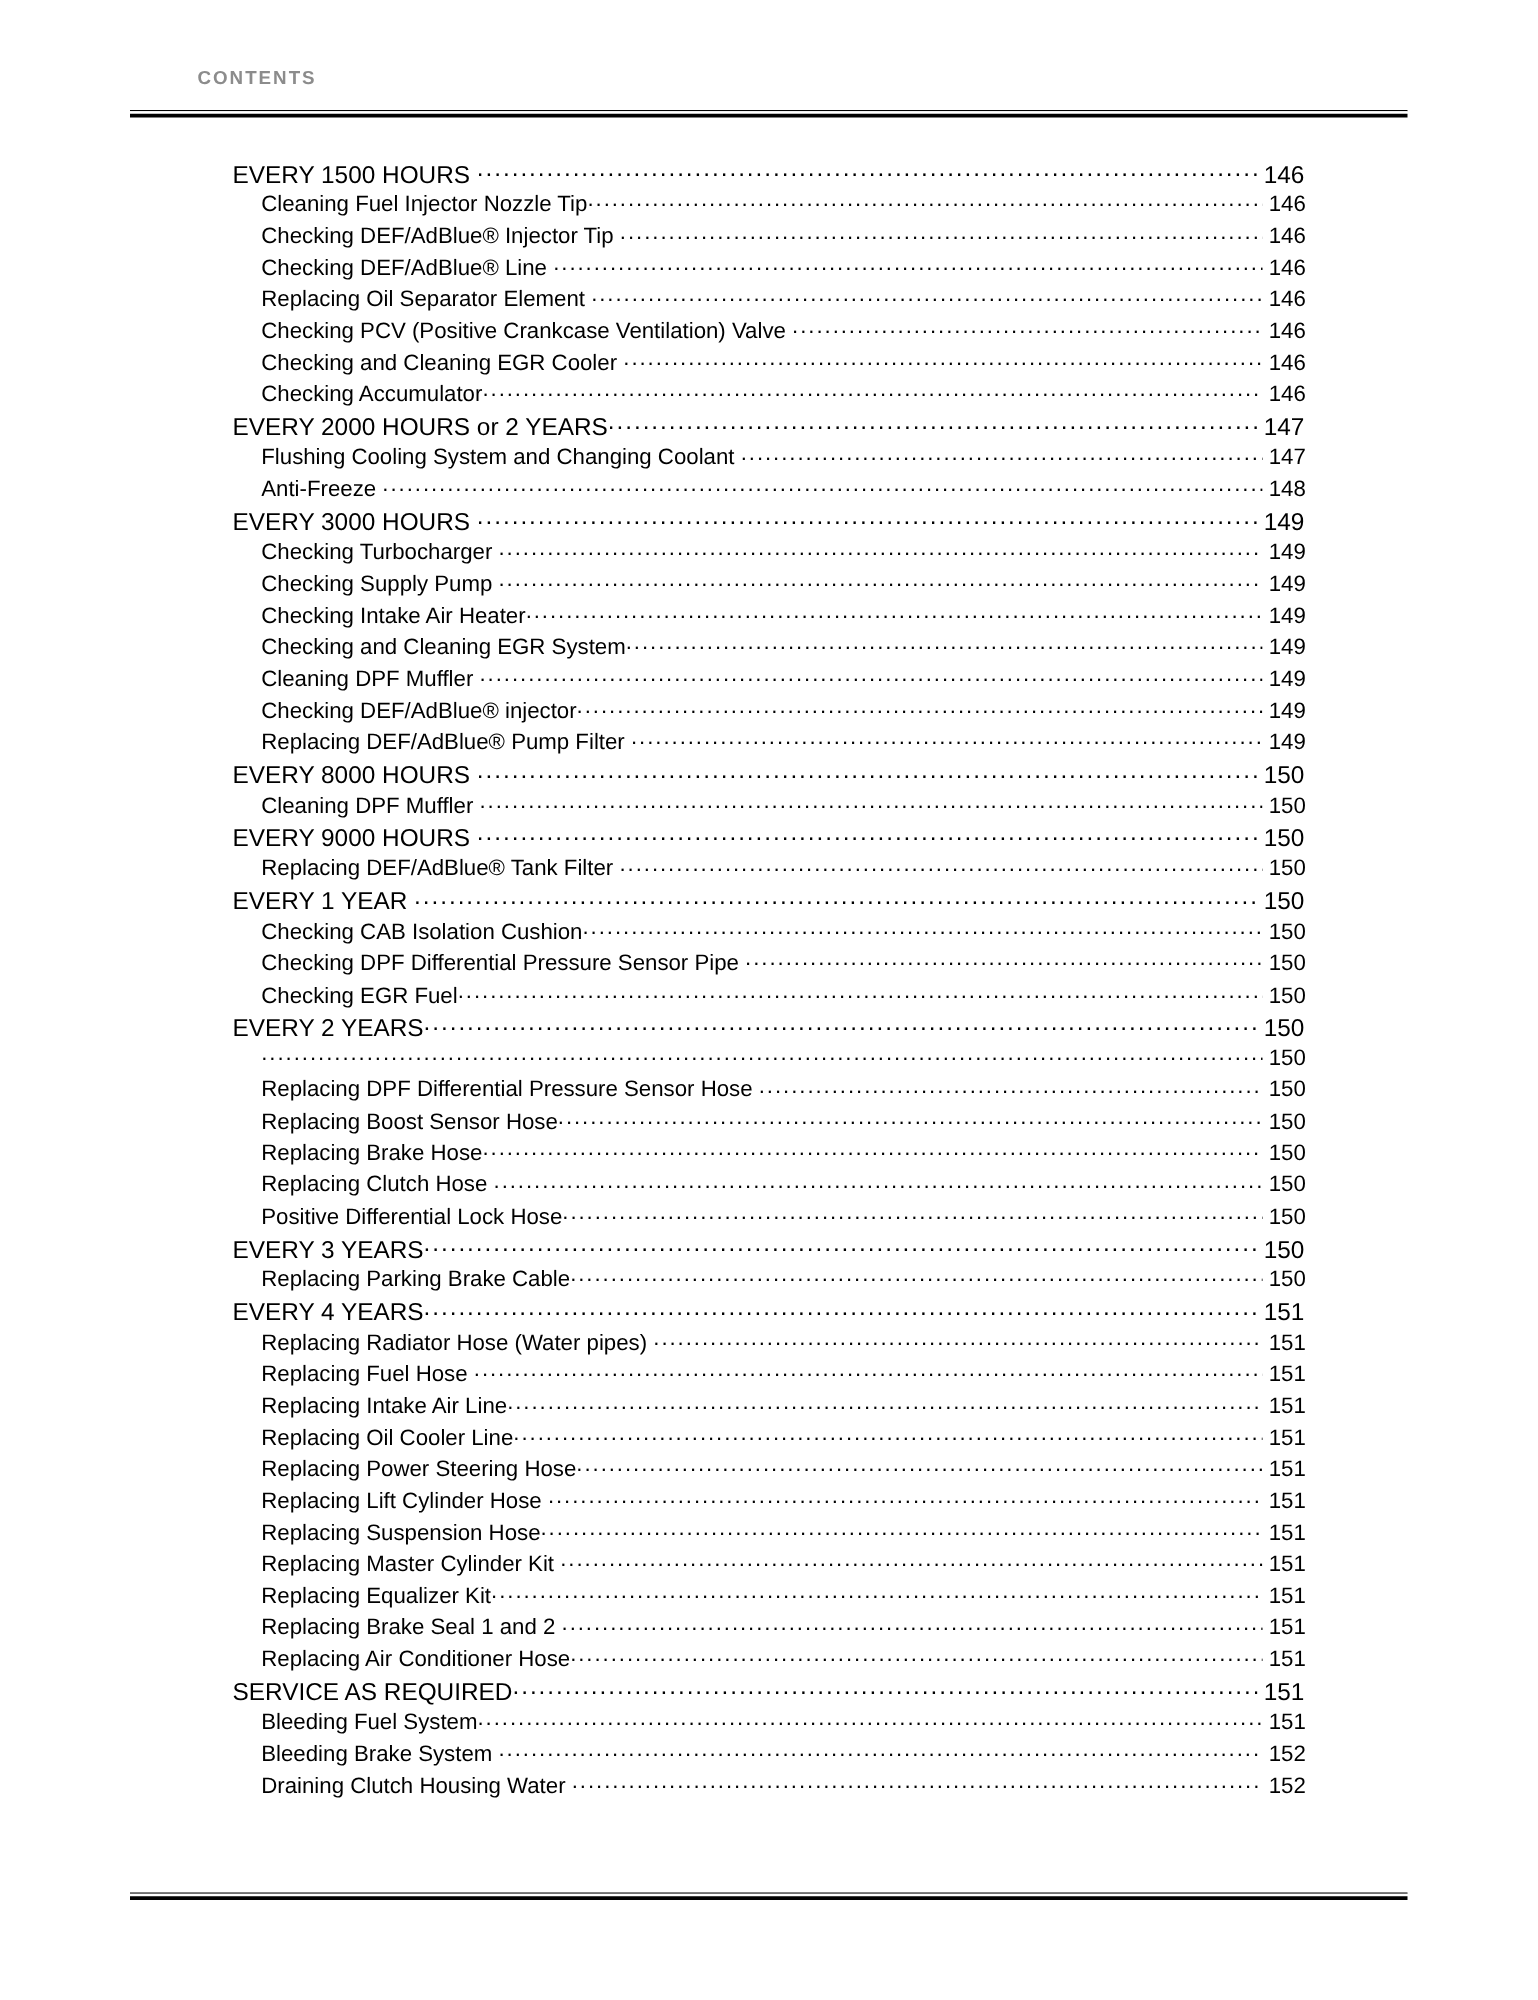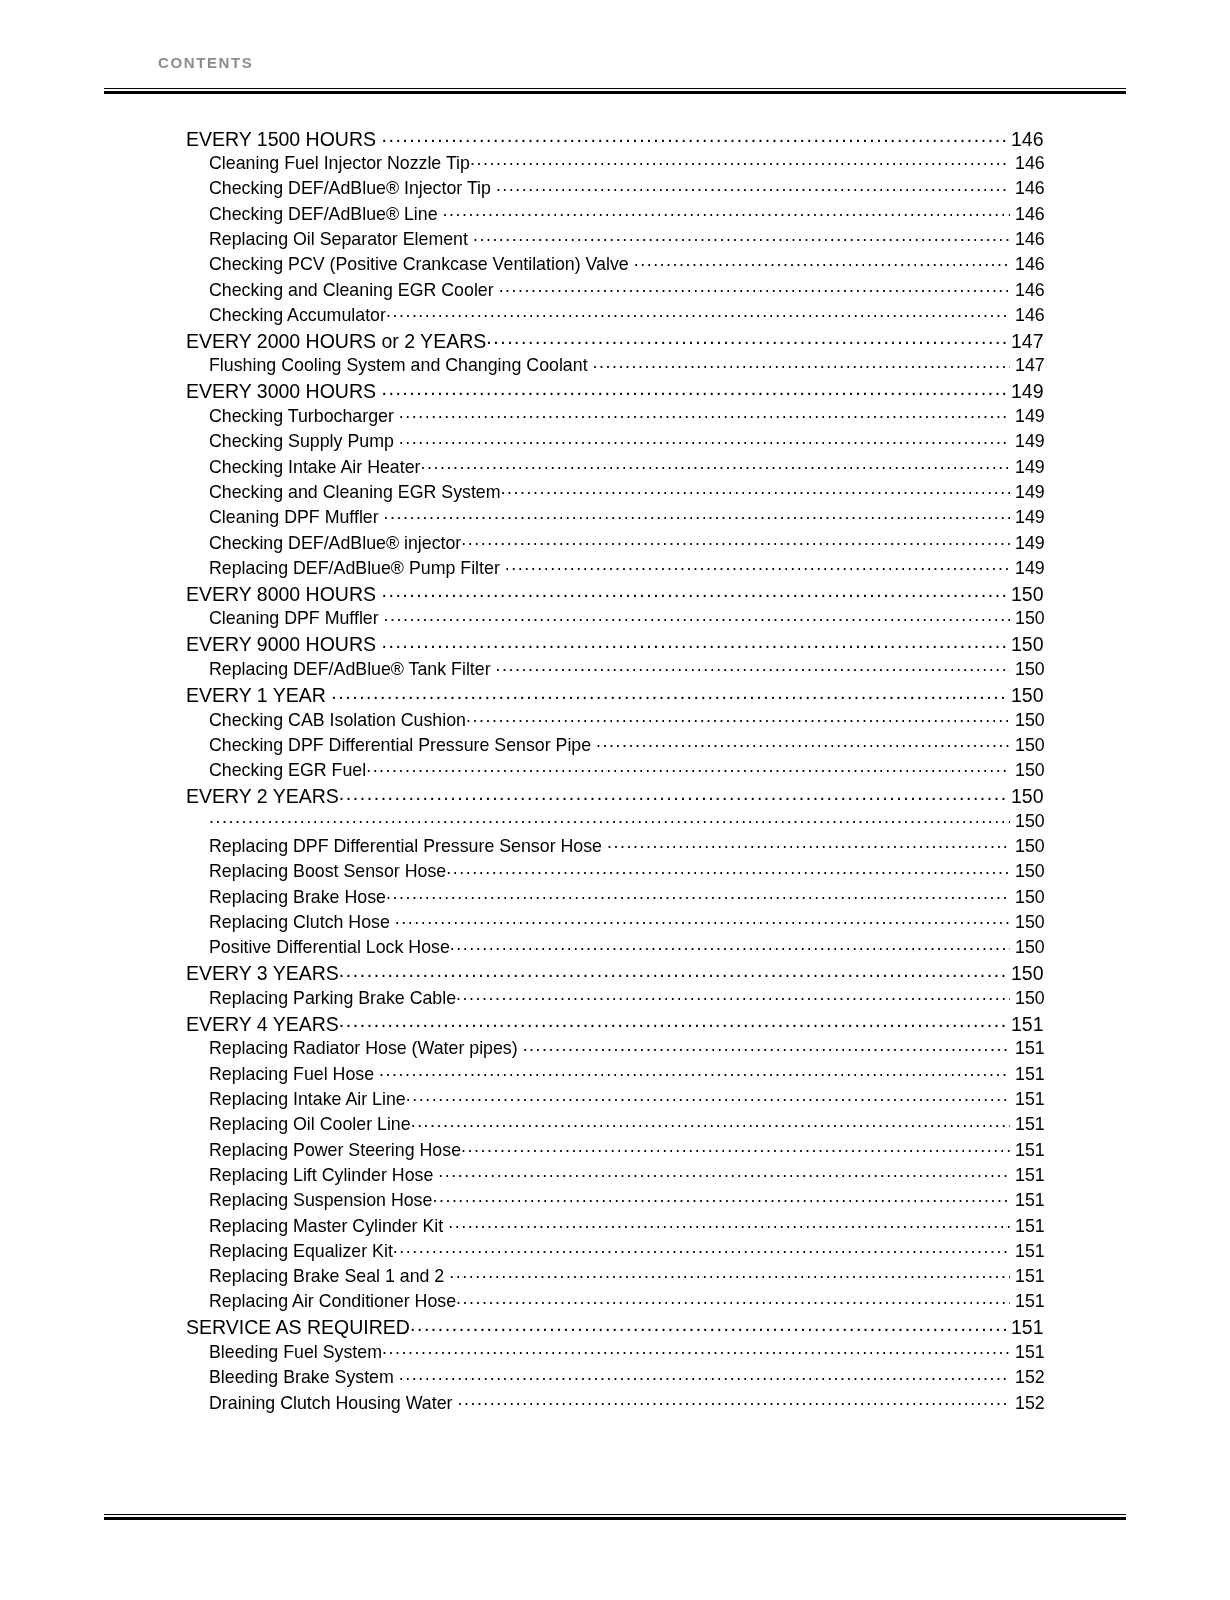--- a/index.html
+++ b/index.html
@@ -183,20 +183,25 @@
       <div class="toc-entry level-1">
         <span class="title">EVERY 2000 HOURS or 2 YEARS</span>
         <span class="leader"></span>
         <span class="pageno">147</span>
       </div>
       <div class="toc-entry level-2 lead-space">
         <span class="title">Flushing Cooling System and Changing Coolant</span>
         <span class="leader"></span>
         <span class="pageno">147</span>
       </div>
+      <div class="toc-entry level-2 lead-space">
+        <span class="title">Anti-Freeze</span>
+        <span class="leader"></span>
+        <span class="pageno">148</span>
+      </div>
       <div class="toc-entry level-1 lead-space">
         <span class="title">EVERY 3000 HOURS</span>
         <span class="leader"></span>
         <span class="pageno">149</span>
       </div>
       <div class="toc-entry level-2 lead-space">
         <span class="title">Checking Turbocharger</span>
         <span class="leader"></span>
         <span class="pageno">149</span>
       </div>

